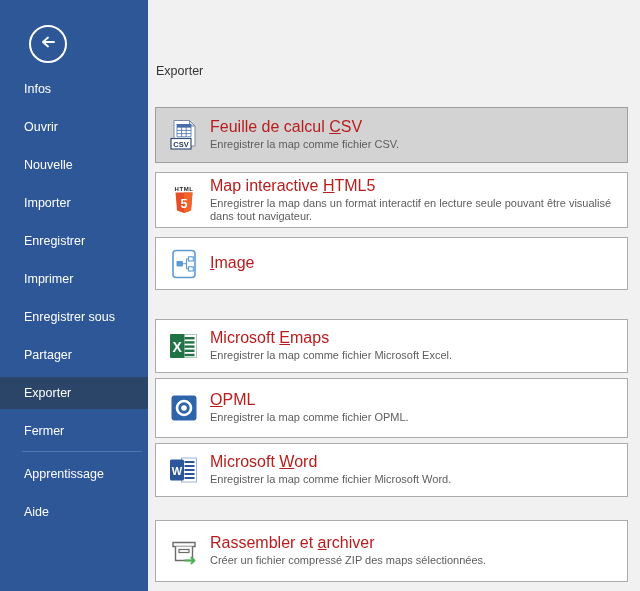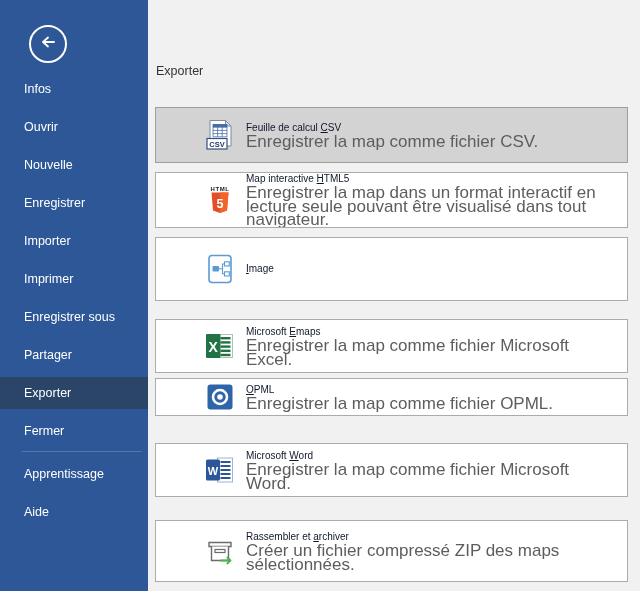--- a/index.html
+++ b/index.html
@@ -20,46 +20,46 @@
   .sb-sep { height:1px; background:#4f79ae; margin:1px 14px 3px 22px; }
 
   
   .main { position:absolute; left:148px; top:0; width:492px; height:591px; background:#f1f1f1; }
   .heading { position:absolute; left:8px; top:64px; font-size:12.5px; color:#333333; }
 
   .opt { position:absolute; left:7px; width:473px; background:#ffffff;
          border:1px solid #ababab; display:flex; align-items:center;
          padding:0 10px 0 12px; cursor:pointer; overflow:hidden; }
   .opt.selected { background:#d3d3d3; border-color:#9e9e9e; }
-  .opt .icon { width:32px; height:32px; flex:0 0 32px; margin-right:10px;margin-left:36px; }
+  .opt .icon { width:32px; height:32px; flex:0 0 32px; margin-right:10px; }
   .opt .icon svg { width:32px; height:32px; display:block; }
   .opt .txt { flex:1; min-width:0; }
-  .opt .title { font-size:10px; color:#0f172a; margin-bottom:2px; }
+  .opt .title { font-size:16px; color:#b91c1c; margin-bottom:2px; }
   .opt .title .accel { text-decoration:underline; }
-  .opt .desc { font-size:17px; color:#5d5d5d; line-height:13.5px; }
+  .opt .desc { font-size:11px; color:#5d5d5d; line-height:13.5px; }
 </style>
 </head>
 <body>
 
 <div class="page">
 
   <div class="sidebar">
     <div class="back-btn">
       <span>
         <svg width="20" height="20" viewBox="0 0 20 20">
           <path d="M16 10 H5 M5 10 l5 -4.5 M5 10 l5 4.5" stroke="#ffffff" stroke-width="1.8" fill="none" stroke-linecap="round" stroke-linejoin="round"></path>
         </svg>
       </span>
     </div>
     <div class="sb-items">
       <div class="sb-item">Infos</div>
       <div class="sb-item">Ouvrir</div>
       <div class="sb-item">Nouvelle</div>
+      <div class="sb-item">Importer</div>
       <div class="sb-item">Enregistrer</div>
-      <div class="sb-item">Importer</div>
       <div class="sb-item">Imprimer</div>
       <div class="sb-item">Enregistrer sous</div>
       <div class="sb-item">Partager</div>
       <div class="sb-item selected">Exporter</div>
       <div class="sb-item">Fermer</div>
       <div class="sb-sep"></div>
       <div class="sb-item">Apprentissage</div>
       <div class="sb-item">Aide</div>
     </div>
   </div>
@@ -92,21 +92,21 @@
           <path d="M16 8.5 H24.5 L23 26.5 L16 29 Z" fill="#f16529"></path>
           <text x="16" y="23.5" font-size="12.5" font-weight="bold" fill="#ffffff" text-anchor="middle" font-family="Liberation Sans, sans-serif">5</text>
         </svg>
       </span>
       <div class="txt">
         <div class="title"><span>Map interactive </span><span class="accel">H</span><span>TML5</span></div>
         <div class="desc">Enregistrer la map dans un format interactif en lecture seule pouvant être visualisé dans tout navigateur.</div>
       </div>
     </div>
 
-    <div class="opt" style="top:237px;height:64px;">
+    <div class="opt" style="top:237px;height:53px;">
       <span class="icon">
         <svg viewBox="0 0 32 32">
           <rect x="5" y="2.5" width="22" height="27" rx="3" fill="#ffffff" stroke="#5b9bd5" stroke-width="1.6"></rect>
           <rect x="8.5" y="13" width="6.5" height="5.5" rx="0.8" fill="#5b9bd5"></rect>
           <path d="M15 15.8 H18.5 M18.5 15.8 V11 H20.5 M18.5 15.8 V20.8 H20.5" stroke="#5b9bd5" stroke-width="1.1" fill="none"></path>
           <rect x="20.5" y="8.8" width="4.8" height="4.2" fill="#ffffff" stroke="#5b9bd5" stroke-width="1.1"></rect>
           <rect x="20.5" y="18.8" width="4.8" height="4.2" fill="#ffffff" stroke="#5b9bd5" stroke-width="1.1"></rect>
         </svg>
       </span>
       <div class="txt">
@@ -128,21 +128,21 @@
           <rect x="2" y="4" width="14.5" height="24" rx="1" fill="#217346"></rect>
           <text x="9.2" y="21.5" font-size="14" font-weight="bold" fill="#ffffff" text-anchor="middle" font-family="Liberation Sans, sans-serif">X</text>
         </svg>
       </span>
       <div class="txt">
         <div class="title"><span>Microsoft </span><span class="accel">E</span><span>maps</span></div>
         <div class="desc">Enregistrer la map comme fichier Microsoft Excel.</div>
       </div>
     </div>
 
-    <div class="opt" style="top:378px;height:38px;">
+    <div class="opt" style="top:378px;height:60px;">
       <span class="icon">
         <svg viewBox="0 0 32 32">
           <rect x="3.5" y="3.5" width="25" height="25" rx="3" fill="#2e64a8"></rect>
           <circle cx="16" cy="16" r="7" fill="none" stroke="#ffffff" stroke-width="2.6"></circle>
           <circle cx="16" cy="16" r="2.8" fill="#ffffff"></circle>
         </svg>
       </span>
       <div class="txt">
         <div class="title"><span></span><span class="accel">O</span><span>PML</span></div>
         <div class="desc">Enregistrer la map comme fichier OPML.</div>

